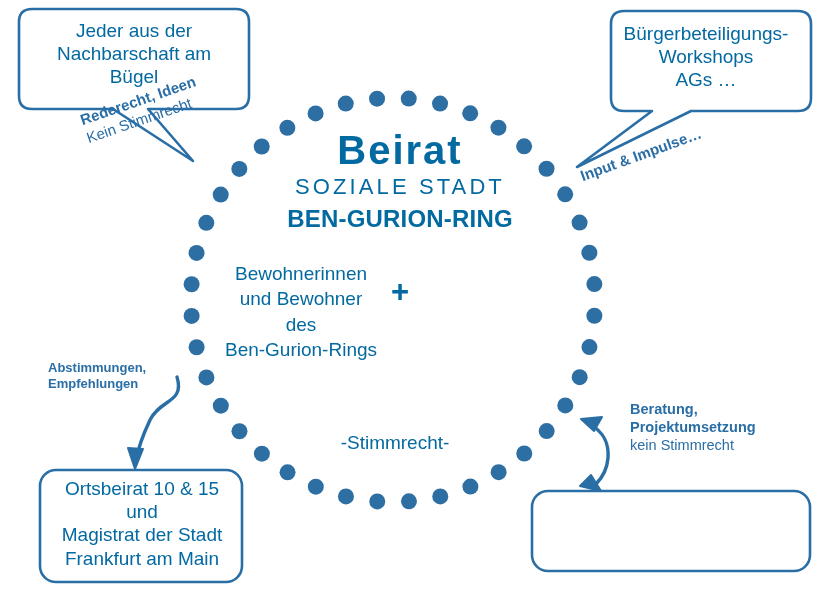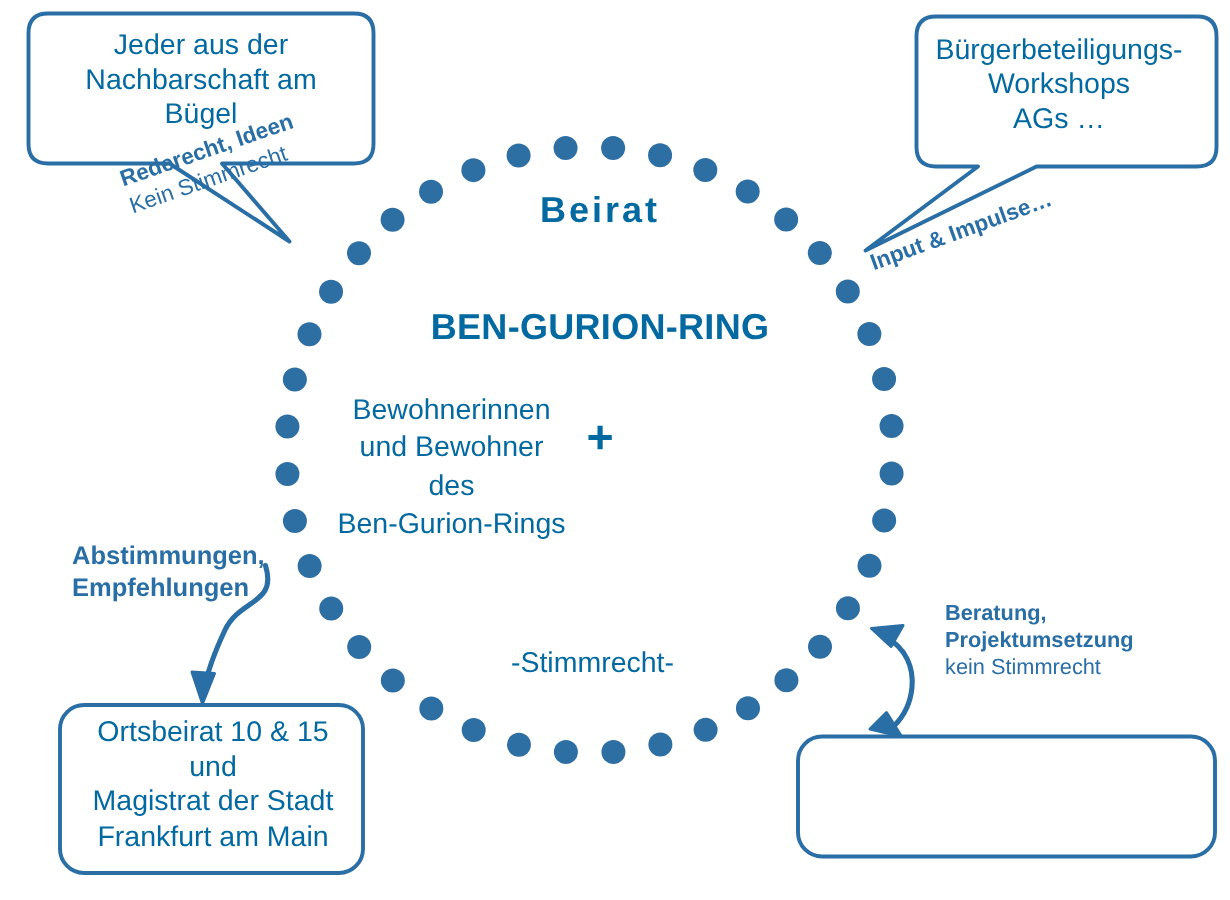--- a/index.html
+++ b/index.html
@@ -39,21 +39,21 @@
   .box-text {
     font-size: 19px;
     font-weight: 400;
   }
 
   
   #title-beirat {
     left: 260px;
     top: 126px;
     width: 280px;
-    font-size: 24px;
+    font-size: 40px;
     font-weight: bold;
     letter-spacing: 2.0px;
   }
   #title-sub1 {
     left: 260px;
     top: 174px;
     width: 280px;
     font-size: 22px;
     font-weight: 400;
     letter-spacing: 3.1px;
@@ -123,21 +123,21 @@
     width: 180px;
     font-size: 15px;
     text-align: left;
     transform: rotate(-20deg);
     transform-origin: 0 0;
   }
   #annot-bl {
     left: 48px;
     top: 360px;
     width: 180px;
-    font-size: 17px;
+    font-size: 13px;
     text-align: left;
   }
   #annot-br {
     left: 630px;
     top: 400px;
     width: 190px;
     font-size: 14.5px;
     text-align: left;
   }
 
@@ -245,20 +245,21 @@
     <g>
       <path d="M 589 424
                C 605 432 609 446 608 458
                C 607 470 602 478 596 484" fill="none" stroke="#2a6ea6" stroke-width="3.4" stroke-linecap="round"></path>
       <path d="M 581 419 L 602 417 L 594 431 Z" fill="#2a6ea6" stroke="#2a6ea6" stroke-width="2" stroke-linejoin="round"></path>
       <path d="M 601 491 L 580 486 L 591 475 Z" fill="#2a6ea6" stroke="#2a6ea6" stroke-width="2" stroke-linejoin="round"></path>
     </g>
   </svg>
 
   <div class="txt" id="title-beirat">Beirat</div>
+  <div class="txt" id="title-sub1">SOZIALE STADT</div>
   <div class="txt" id="title-sub2">BEN-GURION-RING</div>
 
   <div class="txt" id="col-left">Bewohnerinnen
 und Bewohner
 des
 Ben-Gurion-Rings</div>
   <div class="txt" id="plus-sign">+</div>
   <div class="txt" id="stimmrecht">-Stimmrecht-</div>
 
   <div class="txt bubble-text" id="bubble-tl-text">Jeder aus der

